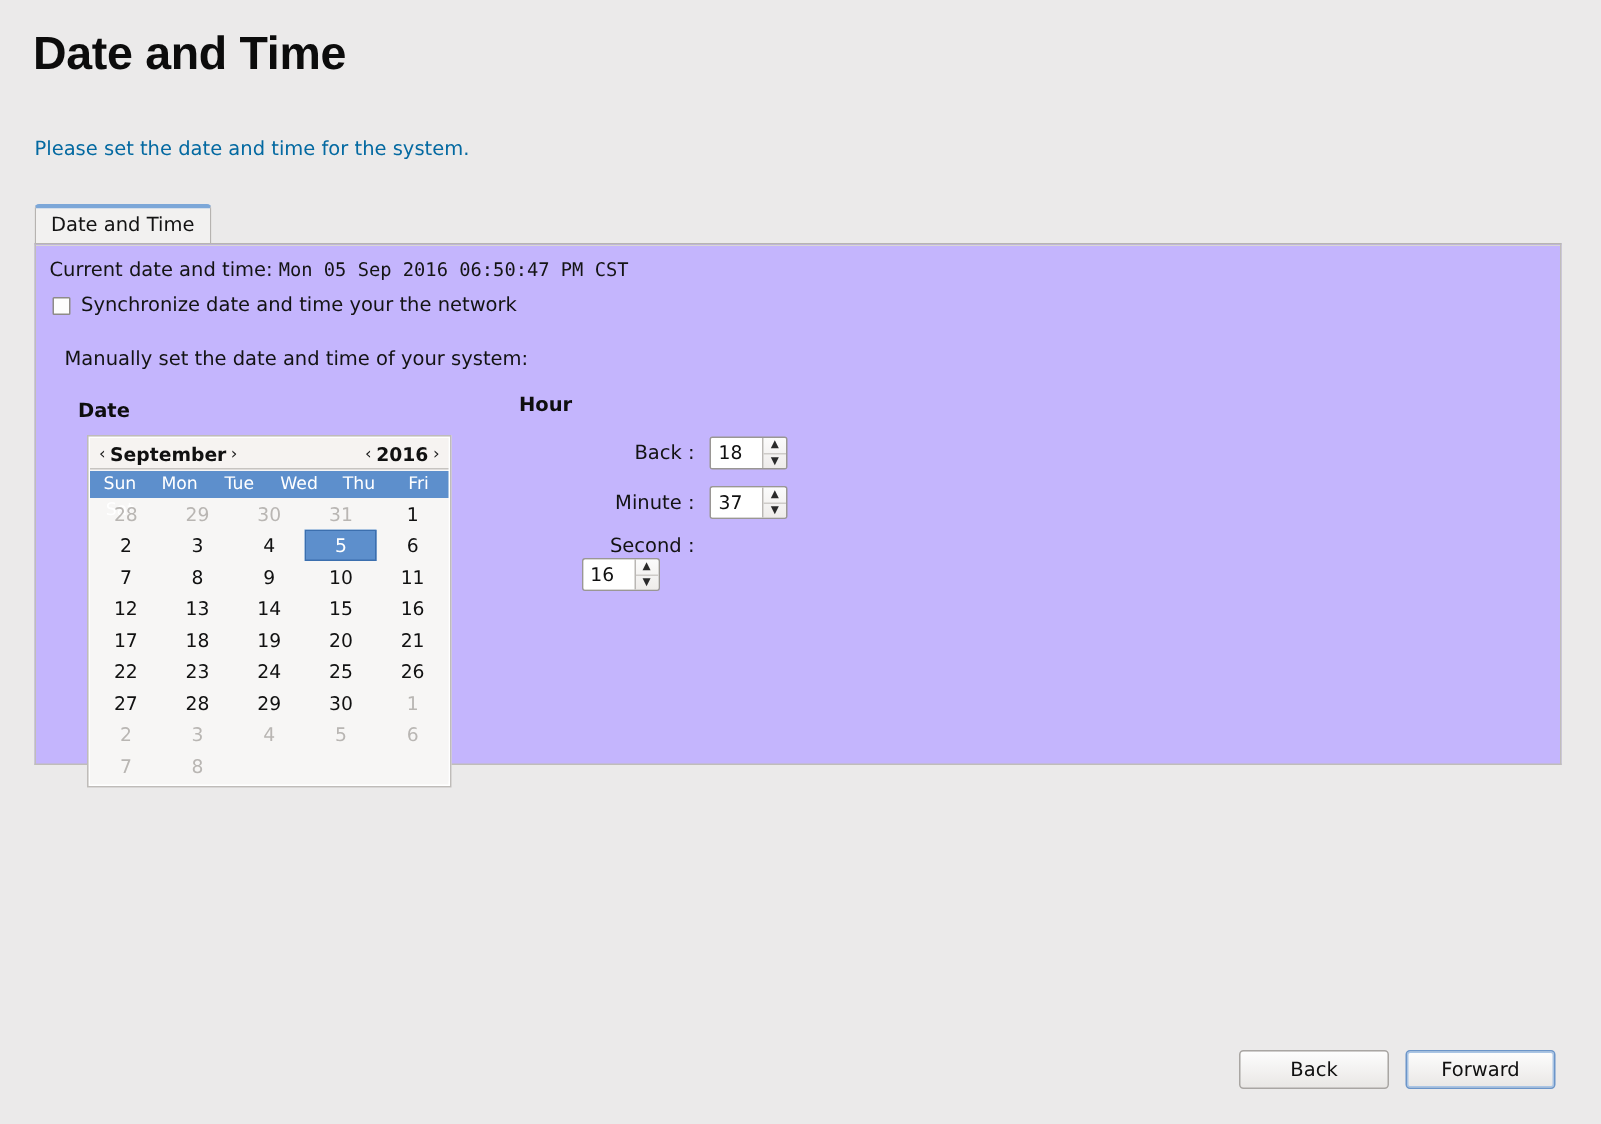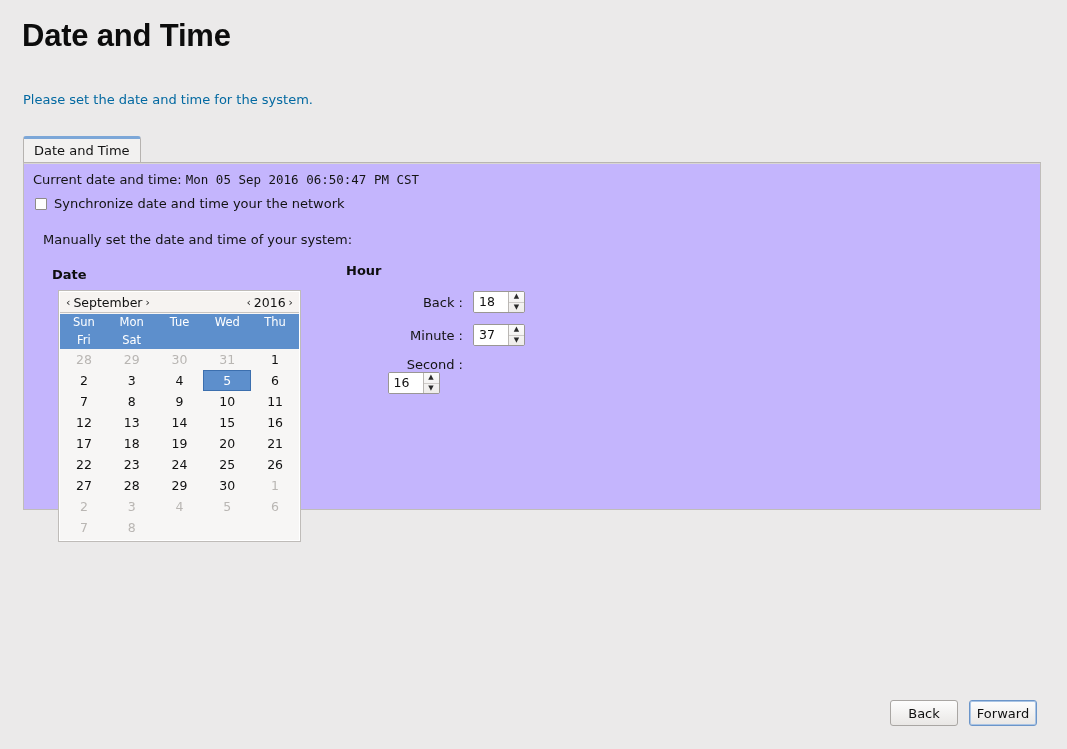--- a/index.html
+++ b/index.html
@@ -160,28 +160,28 @@
     gap: 2px;
     white-space: nowrap;
   }
   .cal-arrow {
     font-size: 11px;
     color: #1d1d1d;
     line-height: 1;
     padding: 0 1px;
     cursor: default;
   }
-  .cal-nav-text { font-size: 12.5px; color: #111; }
+  .cal-nav-text { font-size: 12.5px; color: #111; font-weight: bold; }
 
   #cal-daynames {
     display: grid;
-    grid-template-columns: repeat(5, 1fr);
+    grid-template-columns: repeat(6, 1fr);
     background: #5d8fcc;
     margin: 1px 1px 0 1px;
-    height: 35px;
+    height: 18px;
   }
   #cal-daynames div {
     color: #ffffff;
     font-size: 11.5px;
     text-align: center;
     line-height: 17px;
   }
   #cal-grid {
     display: grid;
     grid-template-columns: repeat(5, 1fr);
@@ -263,21 +263,21 @@
 
   
   #footer {
     position: absolute;
     right: 30px;
     bottom: 23px;
     display: flex;
     gap: 11px;
   }
   .btn {
-    width: 68px;
+    width: 100px;
     height: 26px;
     box-sizing: border-box;
     font-size: 13px;
     color: #101010;
     background: linear-gradient(#fdfdfd, #e9e7e5);
     border: 1px solid #a9a6a3;
     border-radius: 3px;
     display: flex;
     align-items: center;
     justify-content: center;

